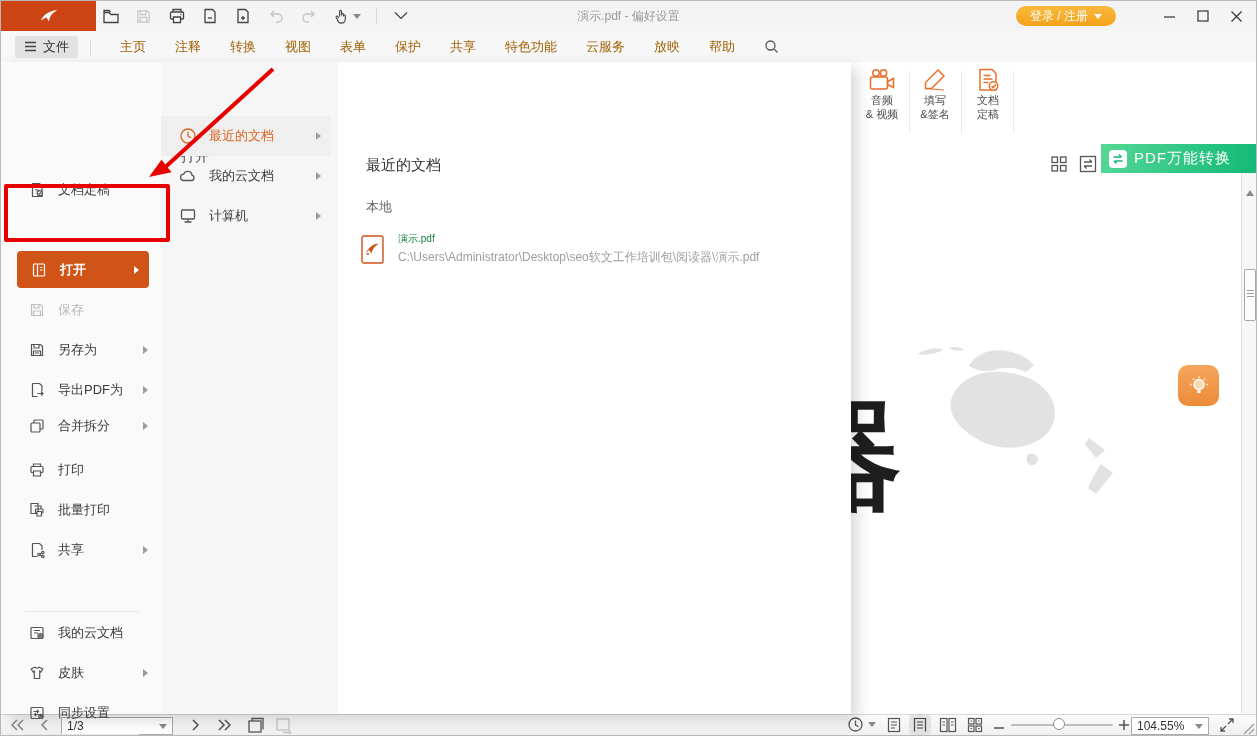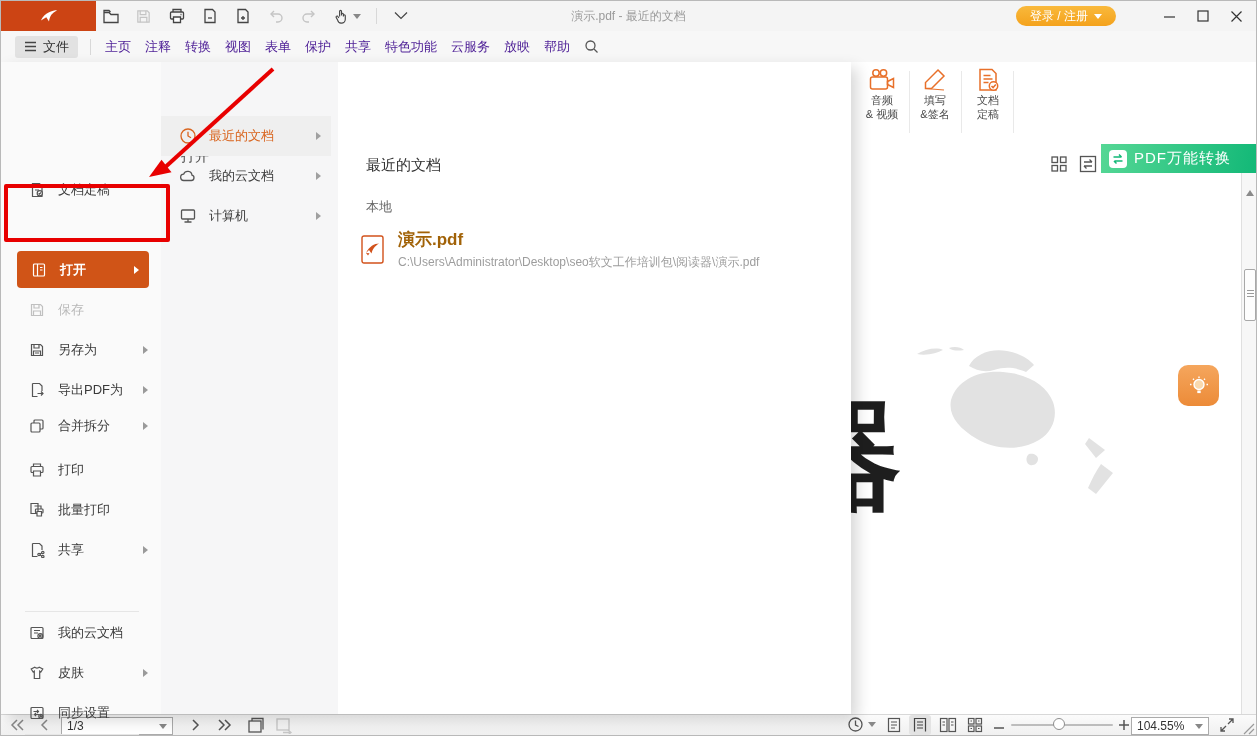--- a/index.html
+++ b/index.html
@@ -10,21 +10,21 @@
   .titlebar{left:0;top:0;width:100%;height:30px;background:#f4f4f4;border-bottom:1px solid #e3e3e3;}
   .logo{left:0;top:0;width:95px;height:30px;background:#cc4414;display:flex;align-items:center;justify-content:center;}
   .wtitle{left:0;right:0;top:0;height:30px;display:flex;align-items:center;justify-content:center;color:#9a9a9a;font-size:12px;pointer-events:none;}
   .qat{left:100px;top:0;height:30px;display:flex;align-items:center;gap:14px;}
   .qat .ic{width:19px;height:19px;display:flex;align-items:center;justify-content:center;}
   .loginpill{right:140px;top:5px;width:100px;height:20px;border-radius:10px;background:linear-gradient(180deg,#f9b93c,#f4a21c);color:#fff;font-size:12px;display:flex;align-items:center;justify-content:center;gap:6px;}
   .winctl{top:0;height:30px;display:flex;align-items:center;justify-content:center;width:34px;}
   
   .menubar{left:0;top:30px;width:100%;height:31px;background:#f7f7f7;border-bottom:1px solid #14532d;display:flex;align-items:center;}
   .filebtn{margin-left:14px;height:22px;padding:0 9px;background:#e2e2e2;border-radius:3px;display:flex;align-items:center;gap:6px;font-size:13px;color:#333;}
-  .mtab{font-size:13px;color:#4c1d95;margin-left:14px;}
+  .mtab{font-size:13px;color:#a16207;margin-left:29px;}
   .mdiv{width:1px;height:16px;background:#d8d8d8;margin-left:12px;}
   
   .ribbon{left:0;top:61px;width:100%;height:80px;background:#fff;border-bottom:1px solid #e8e8e8;}
   .rbtn{top:66px;width:54px;height:70px;display:flex;flex-direction:column;align-items:center;color:#4a4a4a;font-size:11px;line-height:14px;text-align:center;}
   .rdiv{top:70px;width:1px;height:62px;background:#e9e9e9;}
   
   .toolrow{left:0;top:141px;width:100%;height:31px;background:#fff;border-bottom:1px solid #e2e2e2;}
   .greenbtn{left:1100px;top:143px;width:157px;height:29px;background:linear-gradient(100deg,#55d795,#12b877);display:flex;align-items:center;gap:7px;padding-left:8px;box-sizing:border-box;color:#fff;font-size:15px;letter-spacing:1px;}
   .gicon{width:18px;height:18px;background:#fff;border-radius:4px;display:flex;align-items:center;justify-content:center;}
   
@@ -60,33 +60,33 @@
   .sdiv{left:24px;width:114px;height:1px;background:#e6e6e6;}
   .p2title{left:180px;top:86px;font-size:14px;color:#4a4a4a;}
   .p2row{left:160px;width:170px;height:40px;display:flex;align-items:center;color:#3c3c3c;font-size:13px;}
   .p2row .sic{margin-left:18px;width:18px;height:18px;display:flex;align-items:center;justify-content:center;}
   .p2row .slab{margin-left:12px;}
   .p2row .arr{position:absolute;right:10px;width:0;height:0;border-top:4px solid transparent;border-bottom:4px solid transparent;border-left:5px solid #a0a0a0;}
   .p2row.active{background:#efefef;color:#d9651f;}
   .heading{left:365px;top:94px;font-size:15px;color:#333;}
   .group{left:365px;top:136px;font-size:13px;color:#666;}
   .filerow{left:360px;top:166px;width:470px;height:42px;display:flex;align-items:center;}
-  .fname{font-size:17px;color:#a16207;font-weight:bold;}
+  .fname{font-size:10px;color:#15803d;}
   .fpath{font-size:12px;color:#9d9d9d;margin-top:3px;}
   
   .redrect{left:3px;top:183px;width:158px;height:50px;border:4px solid #e80000;border-radius:2px;pointer-events:none;}
   .anno{pointer-events:none;}
 </style>
 </head>
 <body>
 
 <div class="win">
 
   <div class="abs titlebar"></div>
-  <div class="abs wtitle">演示.pdf - 最近的文档</div>
+  <div class="abs wtitle">演示.pdf - 偏好设置</div>
   <div class="abs logo">
     <svg width="22" height="18" viewBox="0 0 24 20">
         <path d="M3 15C7 6 16 3.5 21 3.5 15 7 13 9.5 12 16l-3-4.5L3 15z" fill="#fff"></path>
       </svg>
   </div>
   <div class="abs qat">
     <span class="ic">
         <svg width="18" height="18" viewBox="0 0 18 18" fill="none" stroke="#444" stroke-width="1.3">
           <path d="M2 5.5h5l2 2h7v8H2zM2 5.5V3.5h5l1.5 1.5"></path>
         </svg>

